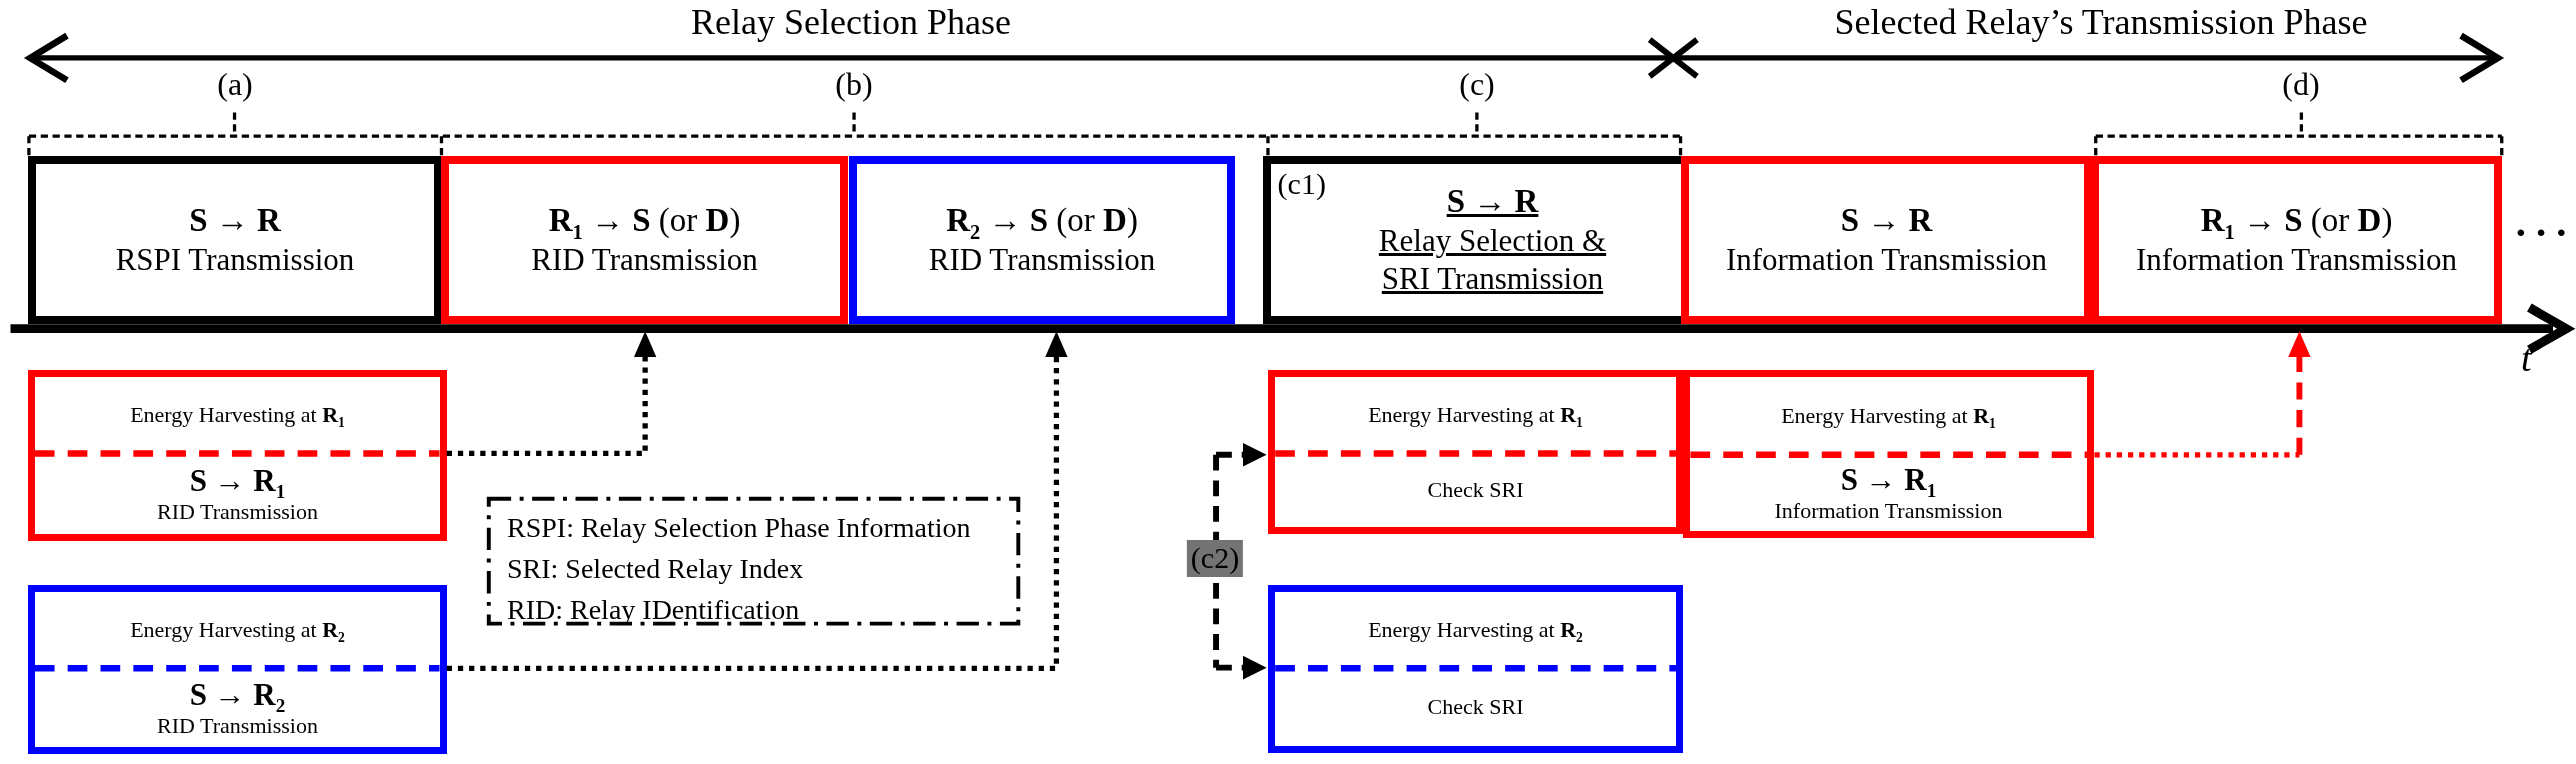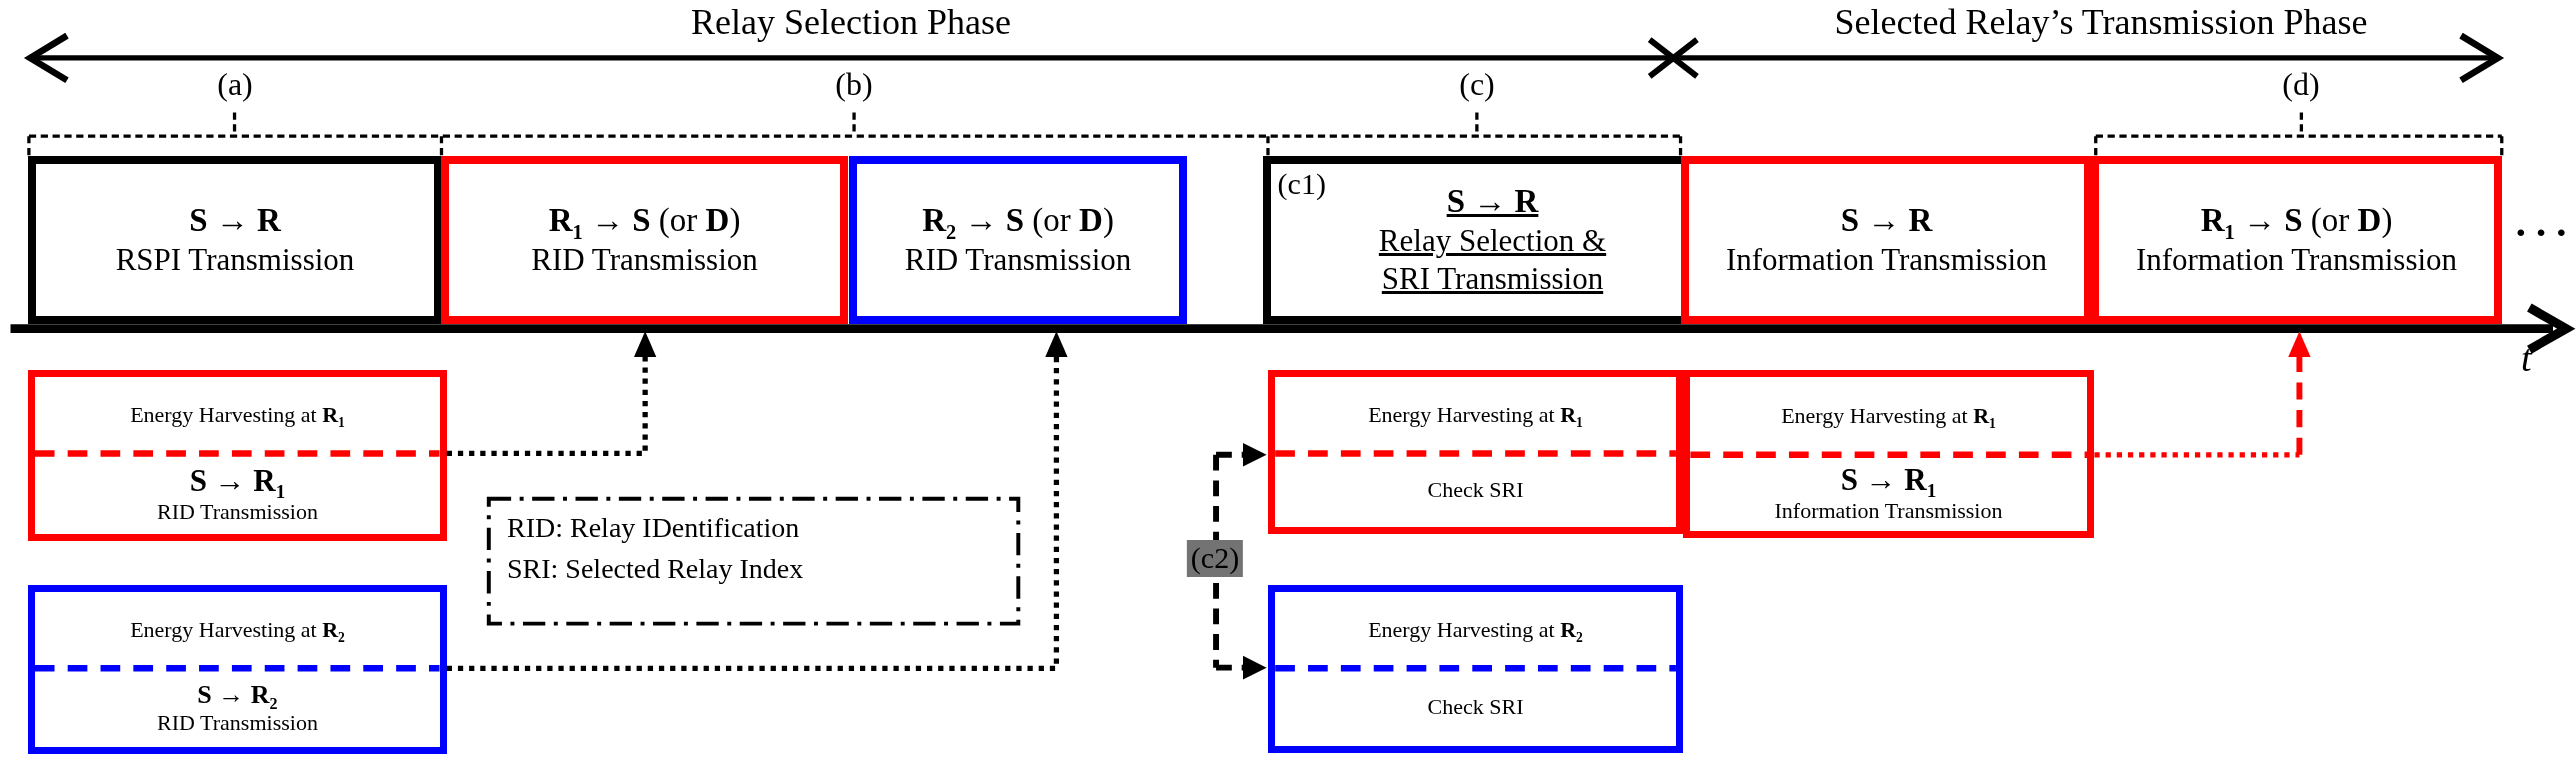--- a/index.html
+++ b/index.html
@@ -43,21 +43,21 @@
   <div class="abs ctr plabel" style="left:2301px;">(d)</div>
 
   <div class="box tl" style="left:28px;width:414px;">
     <div class="sym"><span></span><b>S → R</b><span></span></div>
     <div class="lbl">RSPI Transmission</div>
   </div>
   <div class="box tl red" style="left:441px;width:407px;">
     <div class="sym"><span></span><b>R<sub>1</sub> → S</b><span> (or </span><b>D</b><span>)</span></div>
     <div class="lbl">RID Transmission</div>
   </div>
-  <div class="box tl blue" style="left:849px;width:338px;">
+  <div class="box tl blue" style="left:849px;width:386px;">
     <div class="sym"><span></span><b>R<sub>2</sub> → S</b><span> (or </span><b>D</b><span>)</span></div>
     <div class="lbl">RID Transmission</div>
   </div>
   <div class="box tl" style="left:1263px;width:459px;text-decoration:underline;">
     <div class="corner">(c1)</div>
     <div class="sym"><span></span><b>S → R</b><span></span></div>
     <div class="lbl">Relay Selection &amp;</div>
     <div class="lbl">SRI Transmission</div>
   </div>
   <div class="box tl red" style="left:1681px;width:411px;">
@@ -80,21 +80,21 @@
       <div class="sym" style="font-size:31px;"><span></span><b>S → R<sub>1</sub></b><span></span></div>
       <div class="ehlbl">RID Transmission</div>
     </div>
   </div>
 
   <div class="box eh blue" style="left:28px;top:585px;width:419px;height:169px;">
     <div class="cmp" style="height:76px;">
       <div class="ehlbl"><span>Energy Harvesting at </span><b>R<sub>2</sub></b><span></span></div>
     </div>
     <div class="cmp cmp-bot">
-      <div class="sym" style="font-size:26px;font-family:Liberation Serif, serif;"><span></span><b>S → R<sub>2</sub></b><span></span></div>
+      <div class="sym" style="font-size:31px;font-family:Liberation Serif, serif;"><span></span><b>S → R<sub>2</sub></b><span></span></div>
       <div class="ehlbl">RID Transmission</div>
     </div>
   </div>
 
   <div class="box eh red" style="left:1268px;top:370px;width:415px;height:164px;">
     <div class="cmp" style="height:76px;">
       <div class="ehlbl"><span>Energy Harvesting at </span><b>R<sub>1</sub></b><span></span></div>
     </div>
     <div class="cmp cmp-bot">
       <div class="ehlbl">Check SRI</div>
@@ -114,22 +114,23 @@
     <div class="cmp" style="height:78px;">
       <div class="ehlbl"><span>Energy Harvesting at </span><b>R<sub>1</sub></b><span></span></div>
     </div>
     <div class="cmp cmp-bot">
       <div class="sym" style="font-size:31px;"><span></span><b>S → R<sub>1</sub></b><span></span></div>
       <div class="ehlbl">Information Transmission</div>
     </div>
   </div>
 
   <div class="abs legend-text" style="left:507px;top:507px;">
+    <div>RSPI: Relay Selection Phase Information</div>
+    <div>SRI: Selected Relay Index</div>
     <div>RID: Relay IDentification</div>
-    <div>SRI: Selected Relay Index</div>
   </div>
 
   <svg id="lines" width="2576" height="765" viewBox="0 0 3921 1164">
 
     <line x1="46" y1="88" x2="3802" y2="88" stroke="#000" stroke-width="8"></line>
     <polyline points="102,54 46,88 102,122" fill="none" stroke="#000" stroke-width="10"></polyline>
     <polyline points="3746,54 3802,88 3746,122" fill="none" stroke="#000" stroke-width="10"></polyline>
     <line x1="2511" y1="60" x2="2583" y2="116" stroke="#000" stroke-width="9"></line>
     <line x1="2511" y1="116" x2="2583" y2="60" stroke="#000" stroke-width="9"></line>
 

